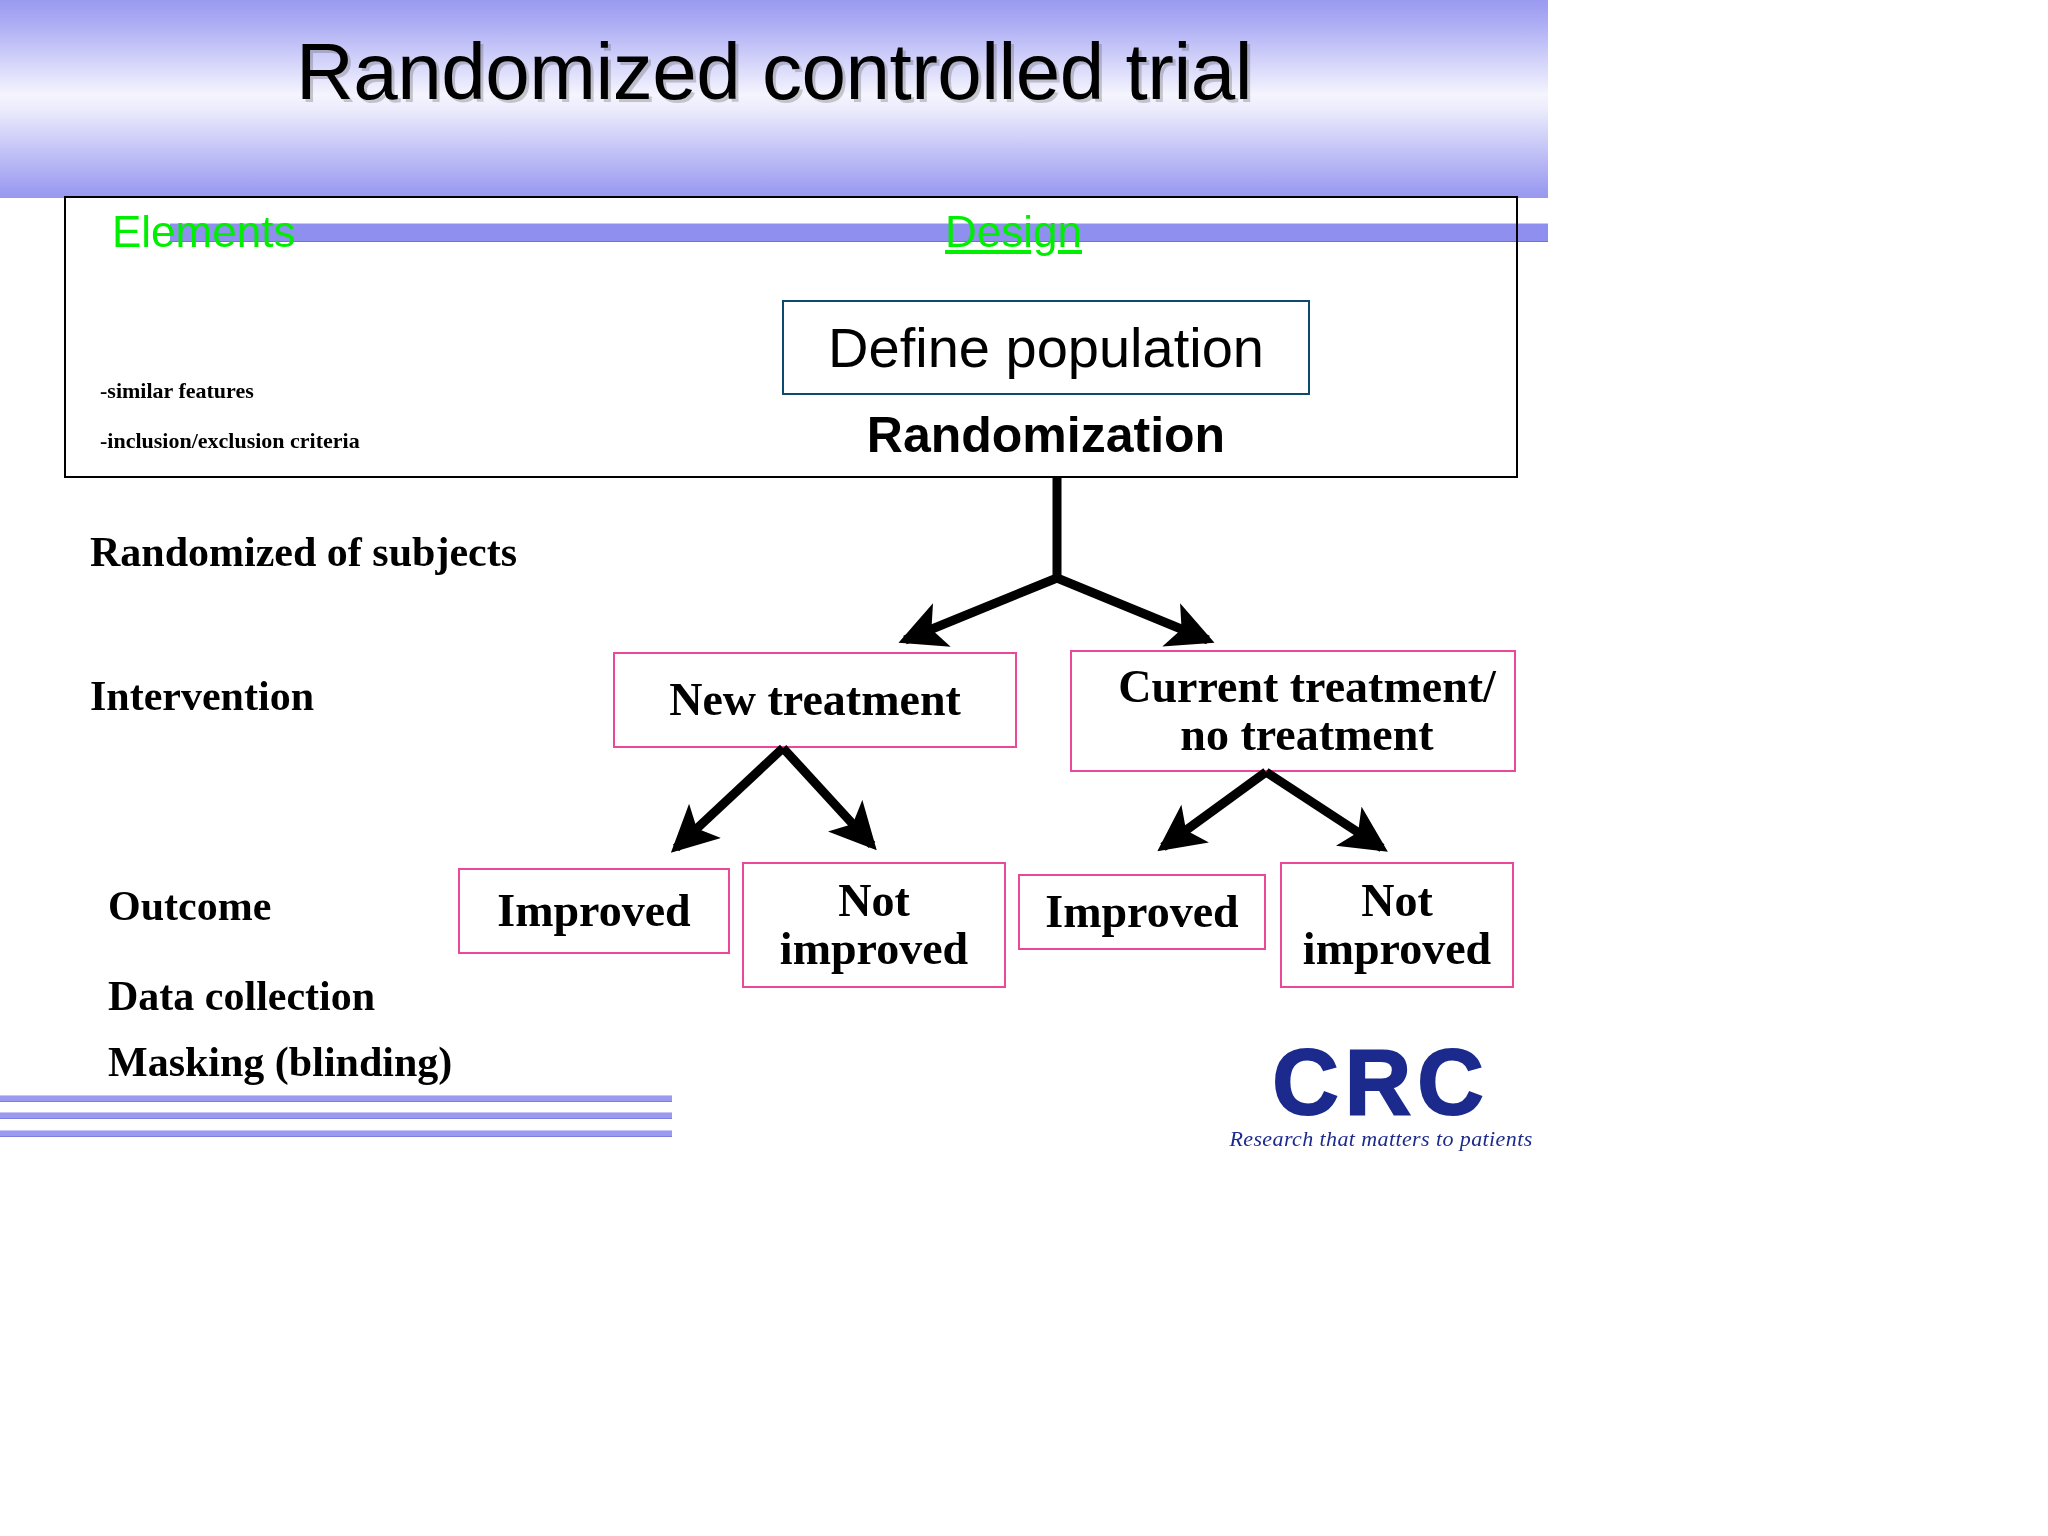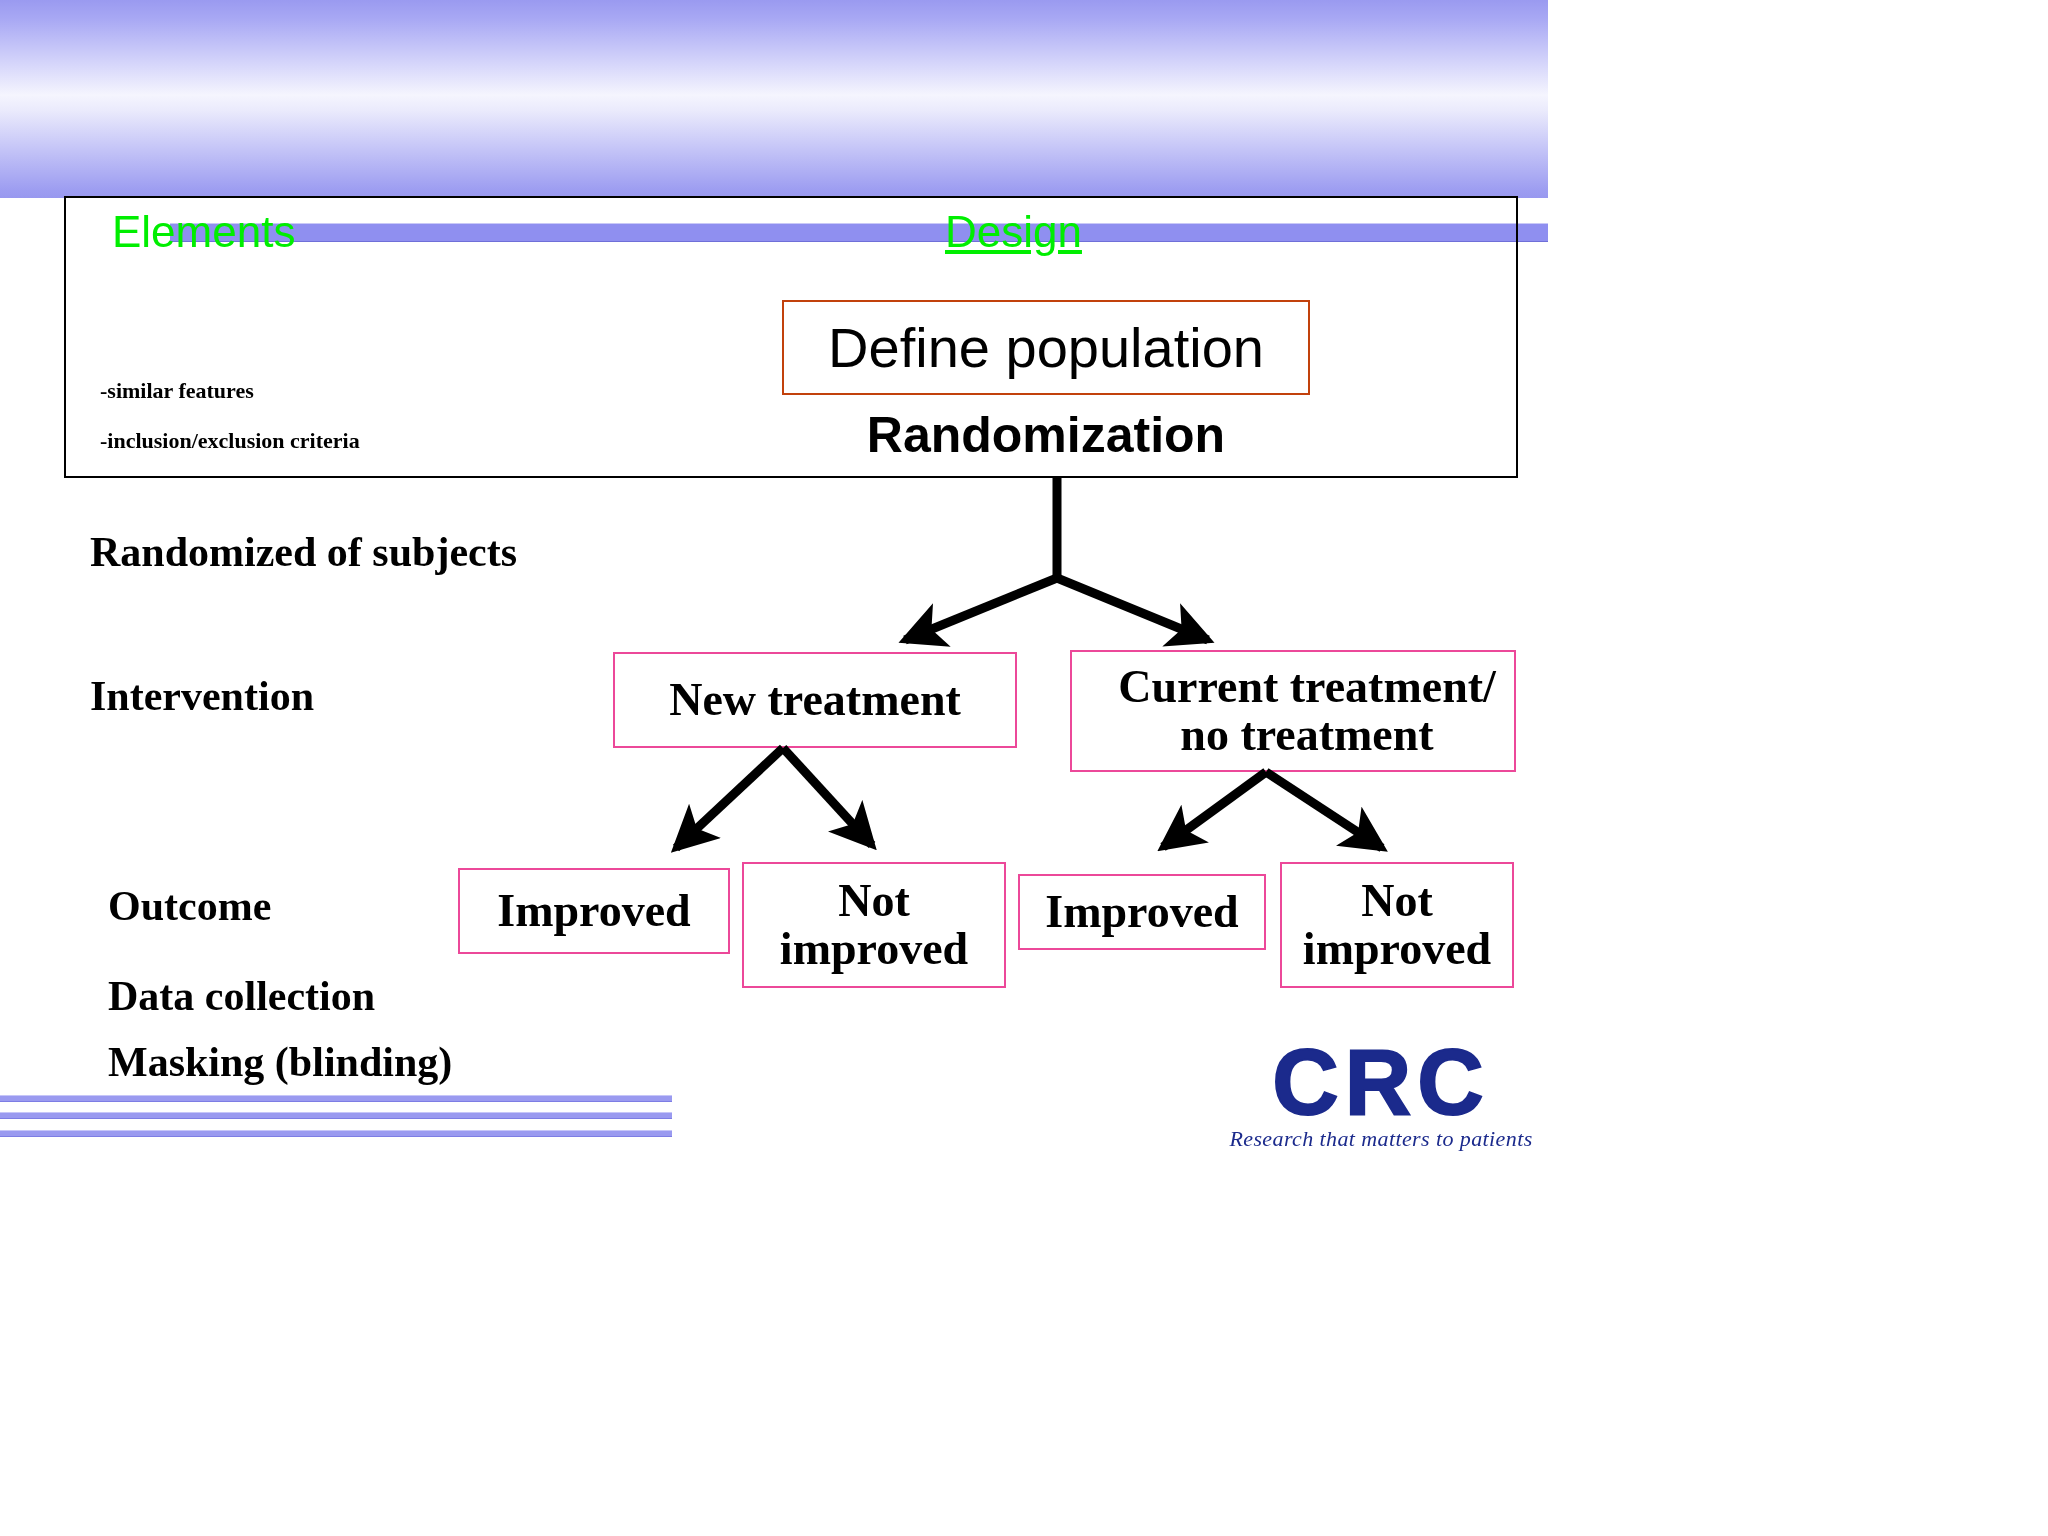--- a/index.html
+++ b/index.html
@@ -104,21 +104,21 @@
   #el-intervention{ left: 90px;  top: 672px; }
   #el-outcome     { left: 108px; top: 882px; }
   #el-data        { left: 108px; top: 972px; }
   #el-masking     { left: 108px; top: 1038px; }
 
   
   #box-define {
     position: absolute;
     left: 782px; top: 300px;
     width: 528px; height: 95px;
-    border: 2px solid #c2410c;
+    border: 2px solid #0c4a6e;
     box-sizing: border-box;
     display: flex;
     align-items: center;
     justify-content: center;
   }
   #box-define span {
     font-family: "Liberation Sans", "DejaVu Sans", sans-serif;
     font-size: 56px;
     color: #000000;
     white-space: nowrap;
@@ -221,20 +221,21 @@
     white-space: nowrap;
     margin-top: 1px;
   }
 </style>
 </head>
 <body>
 
 <div id="slide">
 
   <div id="title-banner"></div>
+  <div id="title-text">Randomized controlled trial</div>
   <div id="title-rule"></div>
 
   <div id="top-frame"></div>
 
   <div class="col-header" id="hdr-elements">Elements</div>
   <div class="col-header" id="hdr-design">Design</div>
 
   <div class="el-sub" id="el-similar">-similar features</div>
   <div class="el-sub" id="el-inclusion">-inclusion/exclusion criteria</div>
   <div class="el-main" id="el-allocation">Randomized of subjects</div>

